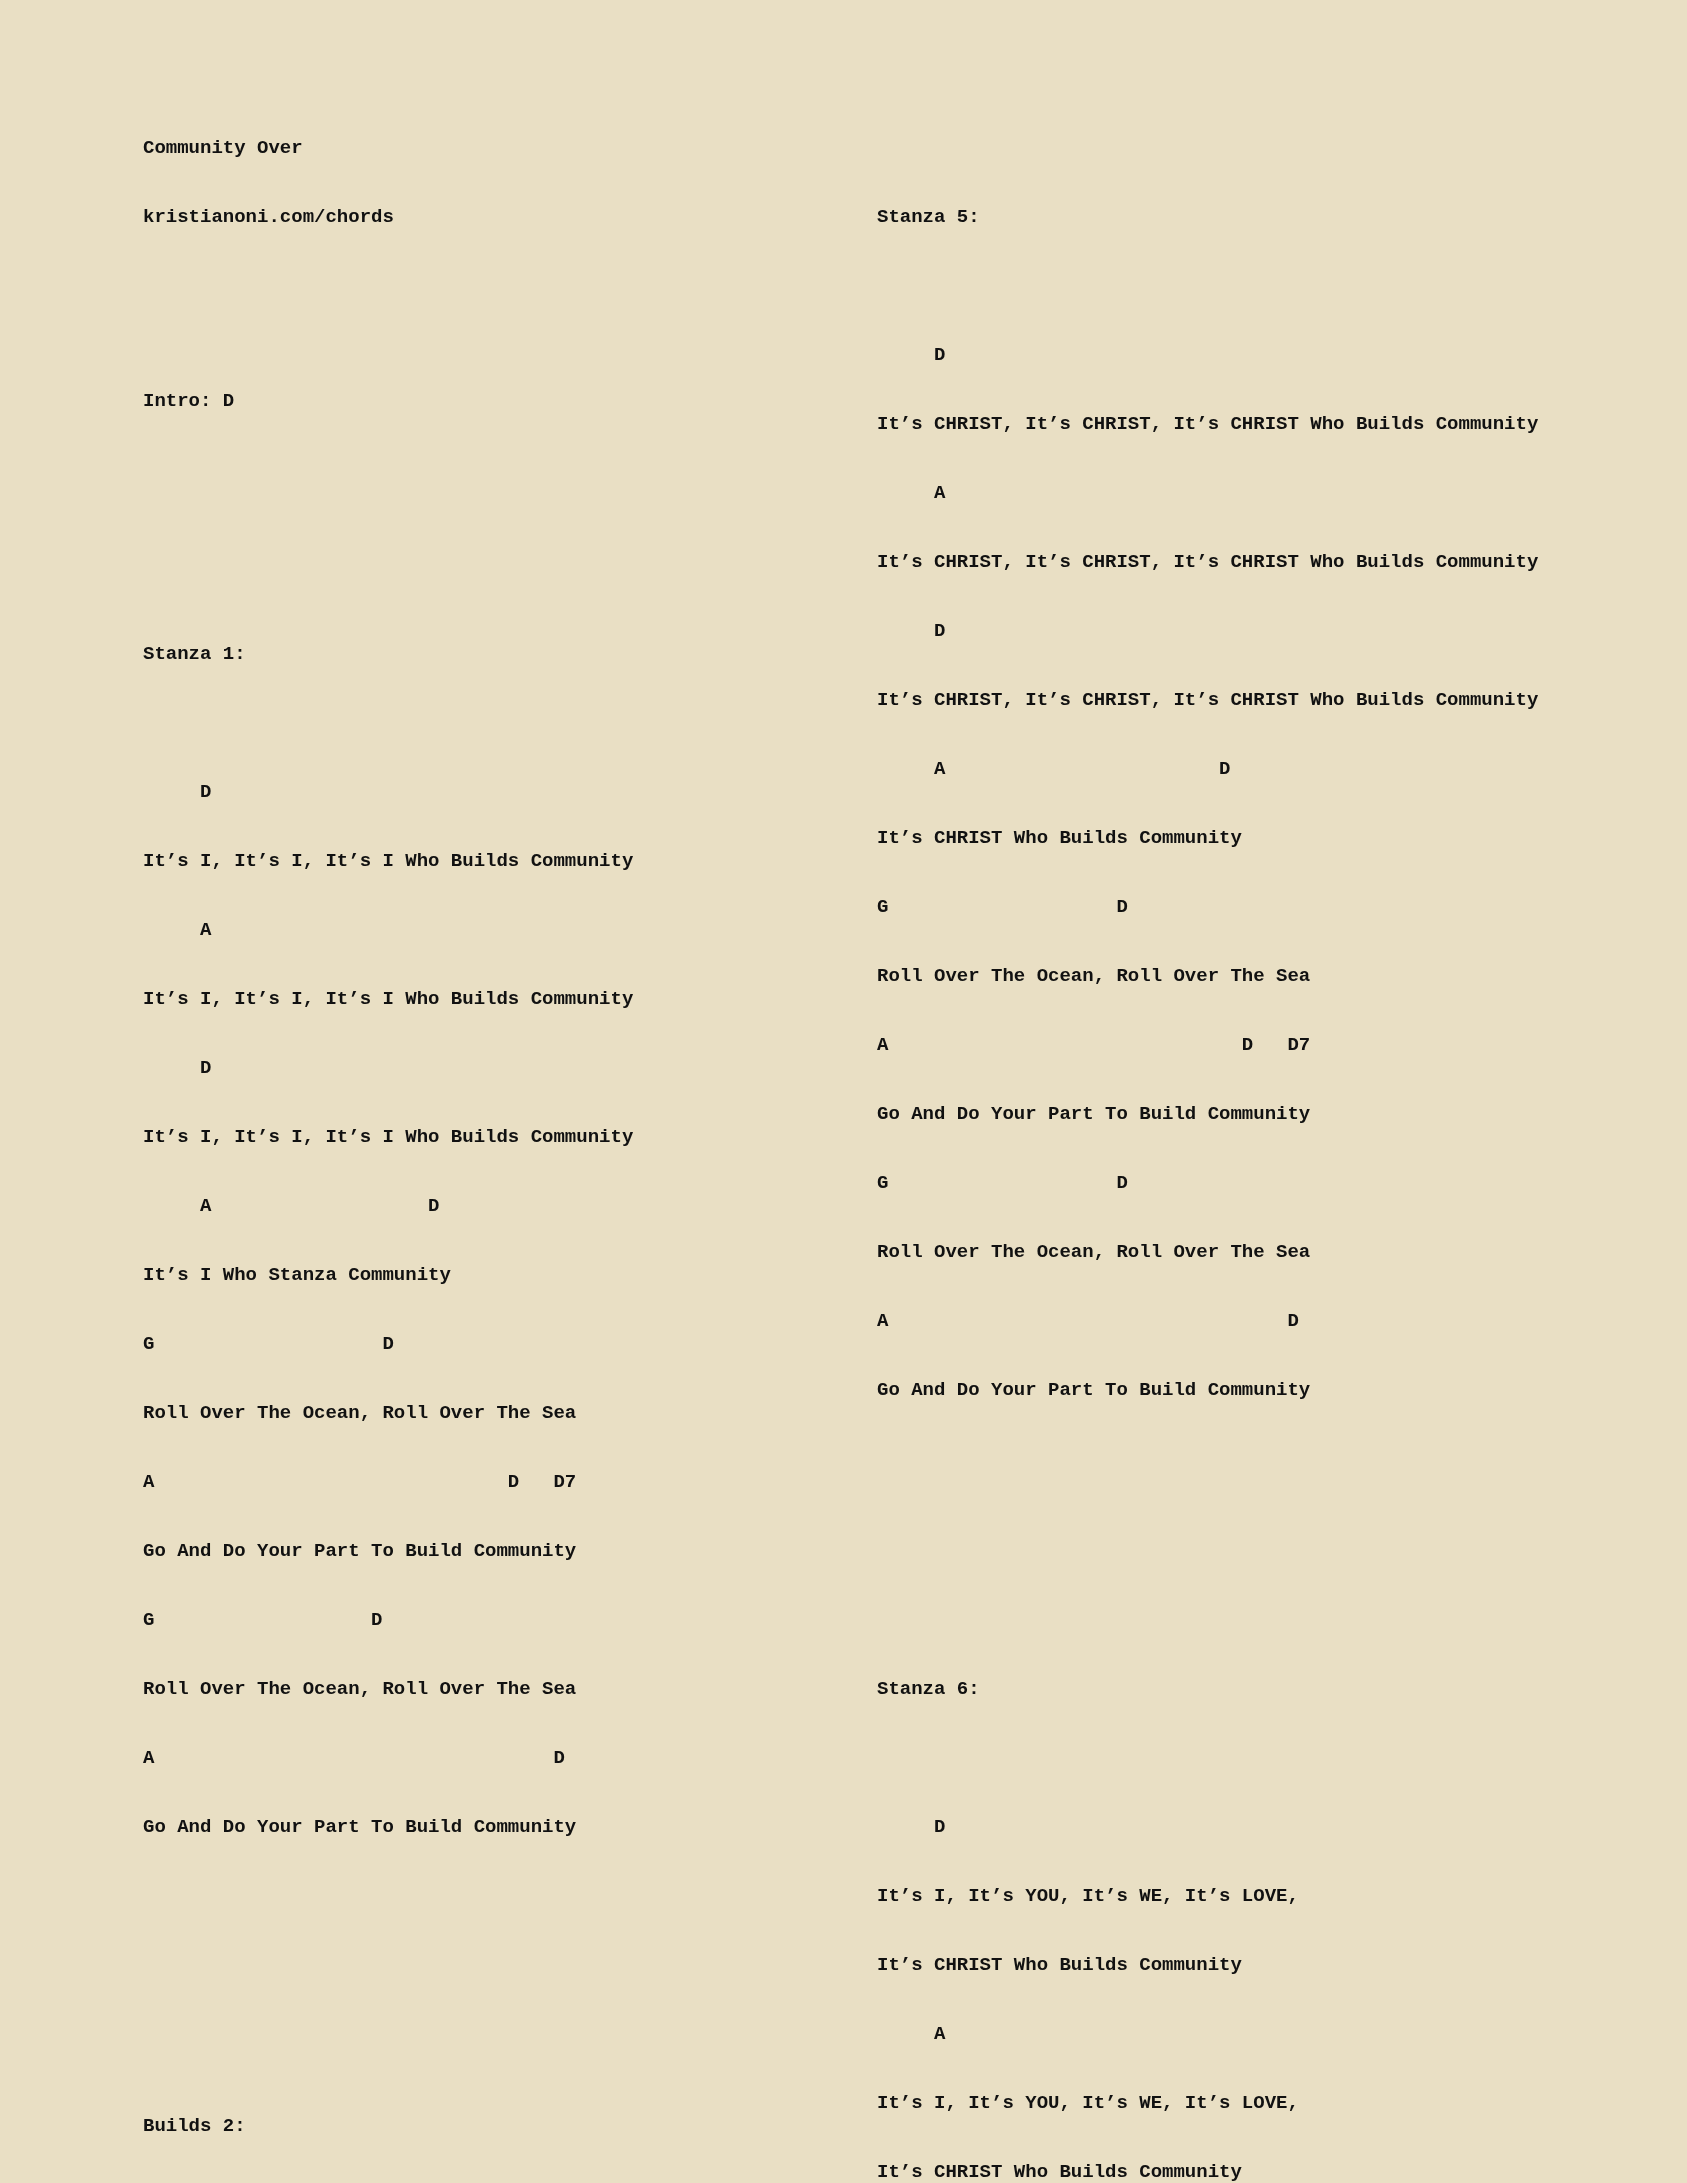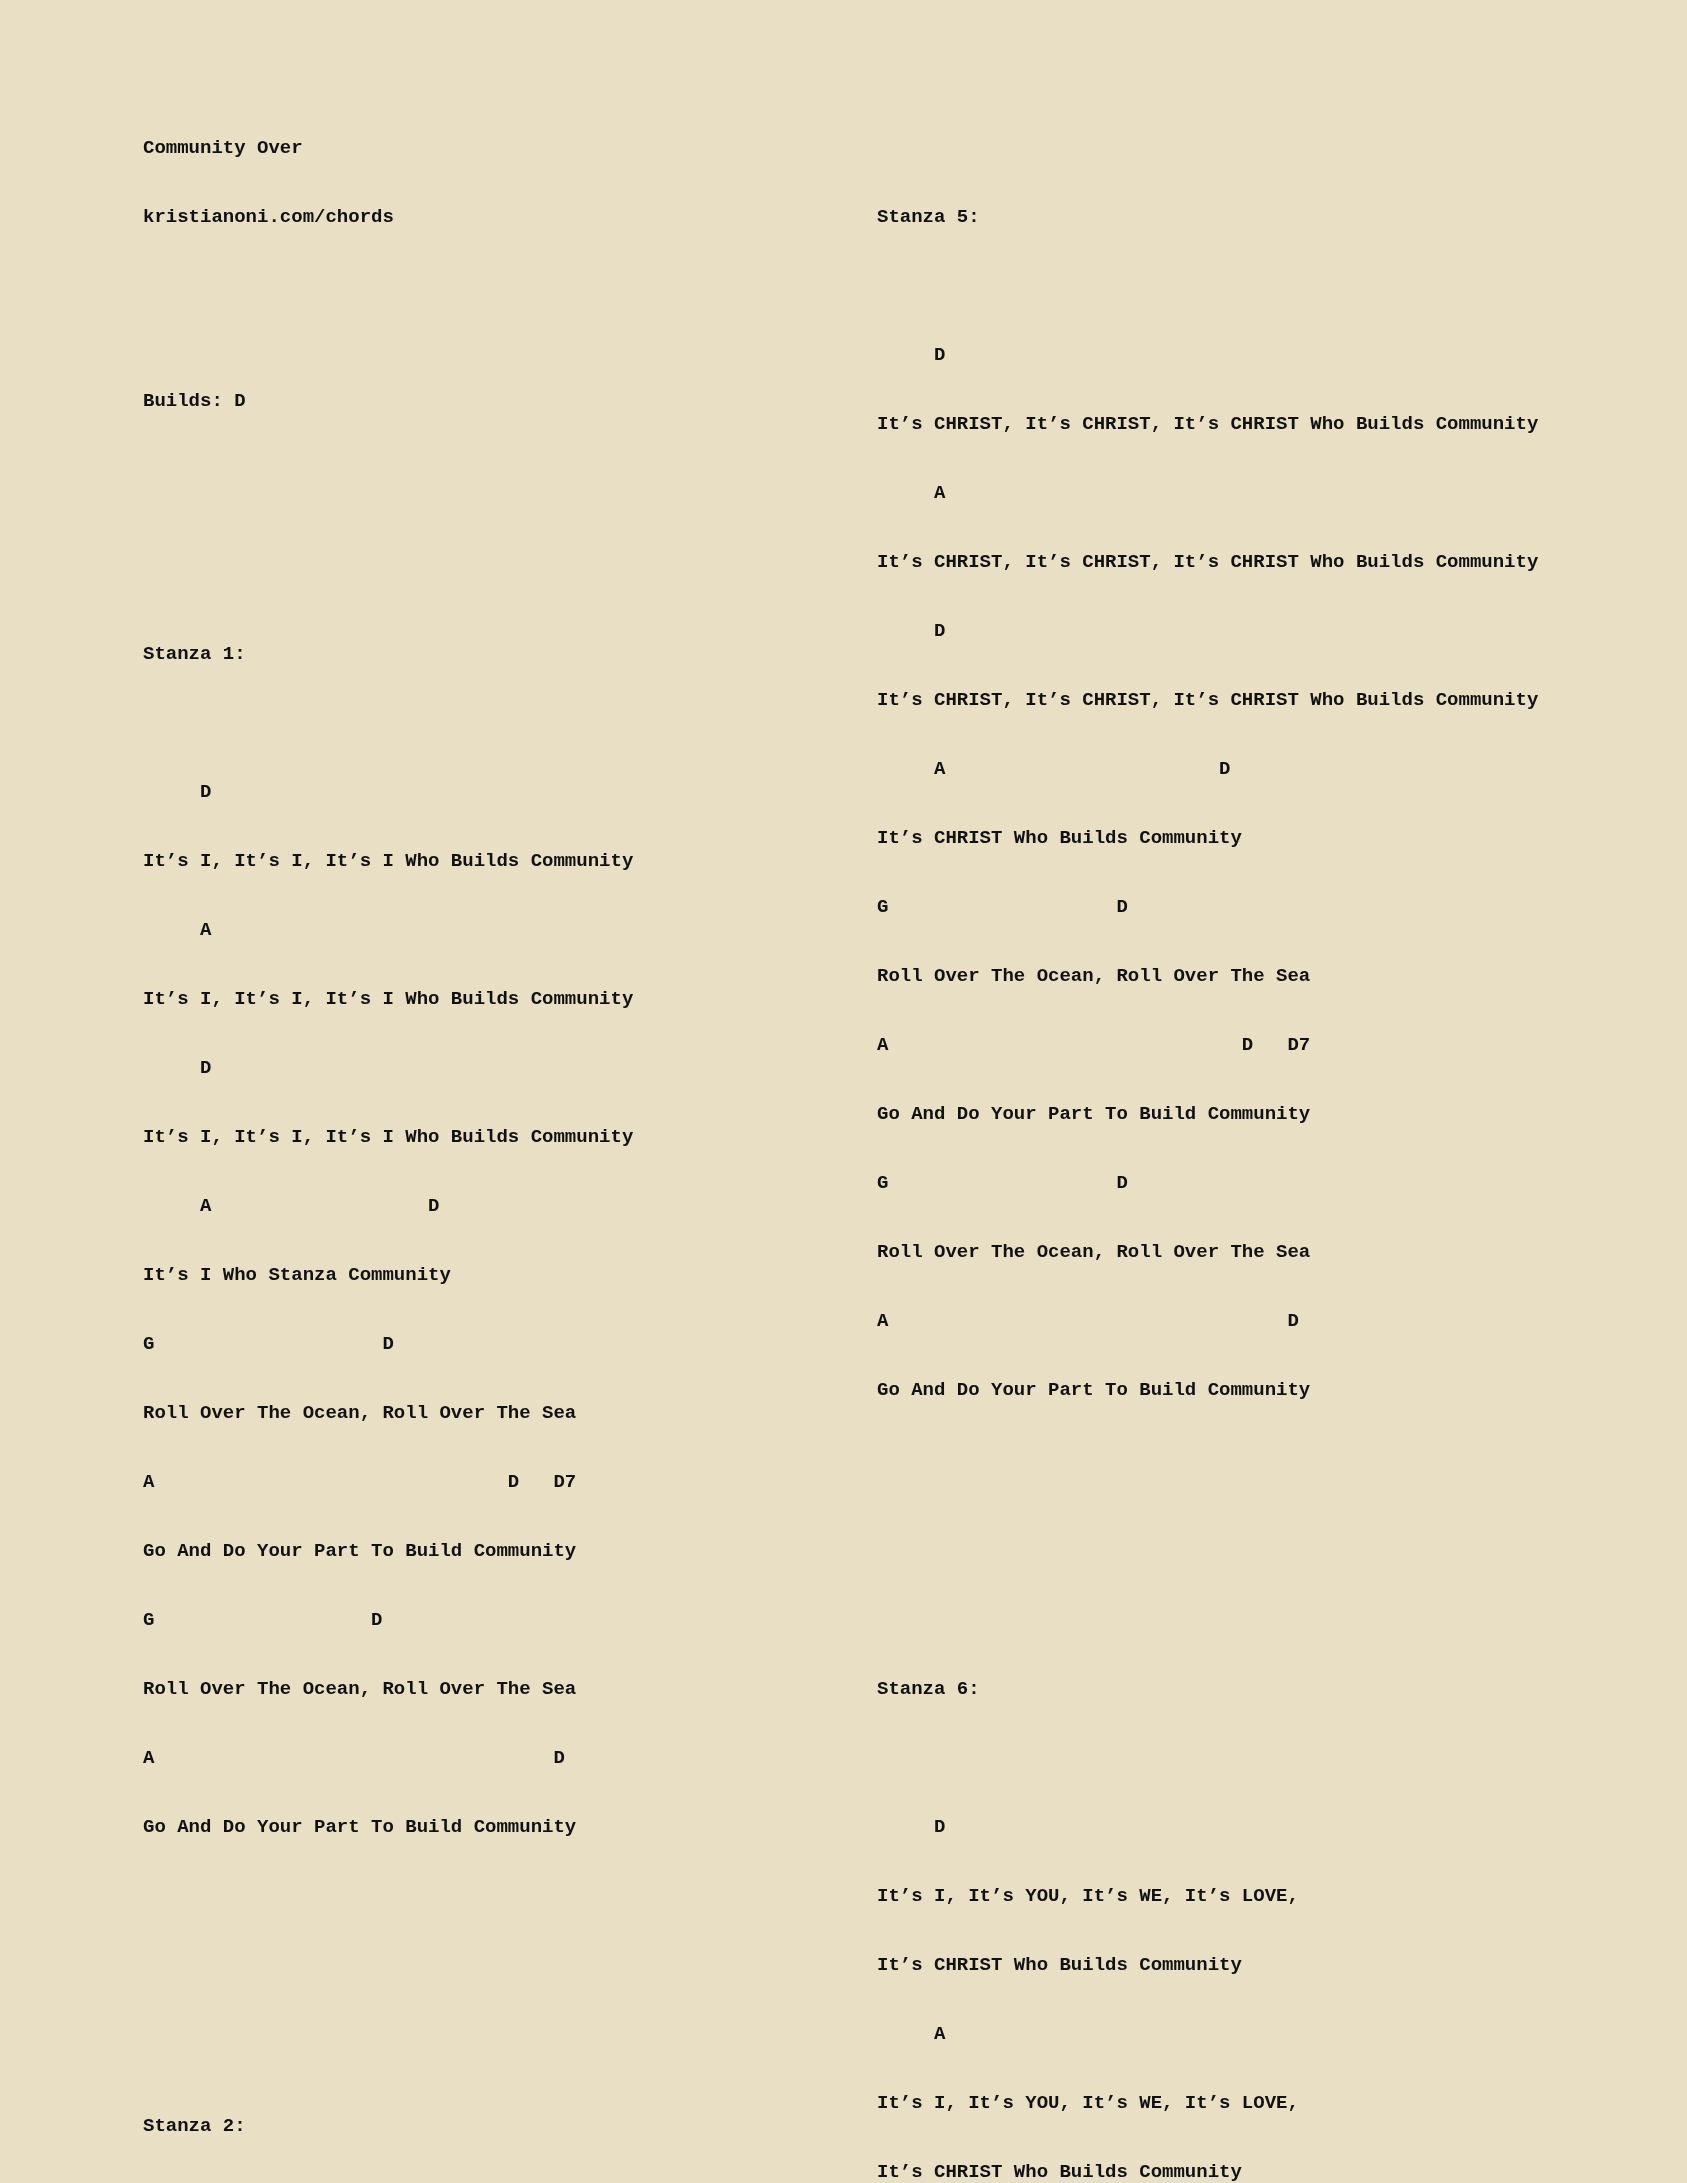--- a/index.html
+++ b/index.html
@@ -33,21 +33,21 @@
   .chord { display: block; }
   .lyric { display: block; font-family: Liberation Mono, monospace; }
 </style>
 </head>
 <body>
 
 <div id="col-left" class="col">
   <span class="line">Community Over</span>
   <span class="line">kristianoni.com/chords</span>
   <span class="gap3" style="display:block"></span>
-  <span class="line">Builds: D</span>
+  <span class="line">Intro: D</span>
   <span class="gap2" style="display:block"></span>
 
   
   <section>
     <span class="line stanza-title">Stanza 1:</span>
     <span class="gap1" style="display:block"></span>
     <span class="line chord">     D</span>
     <span class="line lyric">It’s I, It’s I, It’s I Who Builds Community</span>
     <span class="line chord">     A</span>
     <span class="line lyric">It’s I, It’s I, It’s I Who Builds Community</span>
@@ -61,21 +61,21 @@
     <span class="line lyric">Go And Do Your Part To Build Community</span>
     <span class="line chord">G                   D</span>
     <span class="line lyric">Roll Over The Ocean, Roll Over The Sea</span>
     <span class="line chord">A                                   D</span>
     <span class="line lyric">Go And Do Your Part To Build Community</span>
   </section>
   <span class="gap2" style="display:block"></span>
 
   
   <section>
-    <span class="line stanza-title">Stanza 2:</span>
+    <span class="line stanza-title">Builds 2:</span>
     
     
     
     
     
     
     
     
     
     

